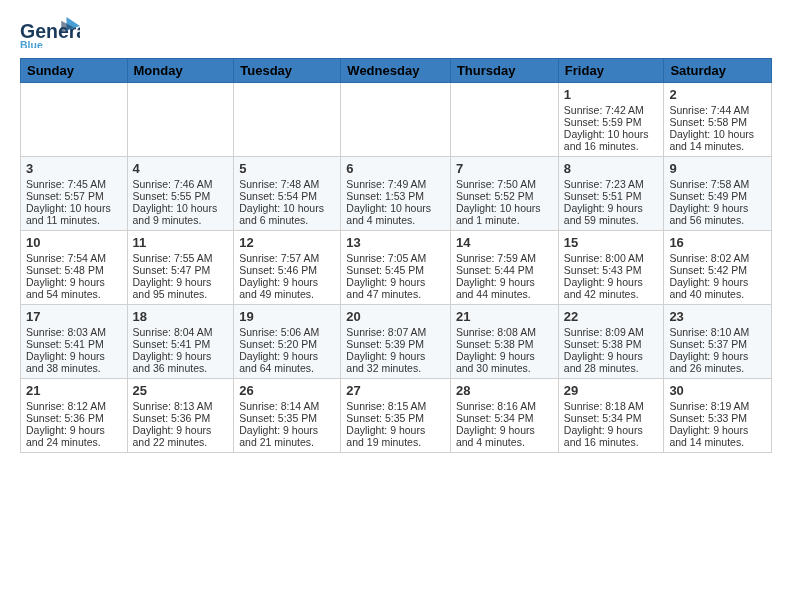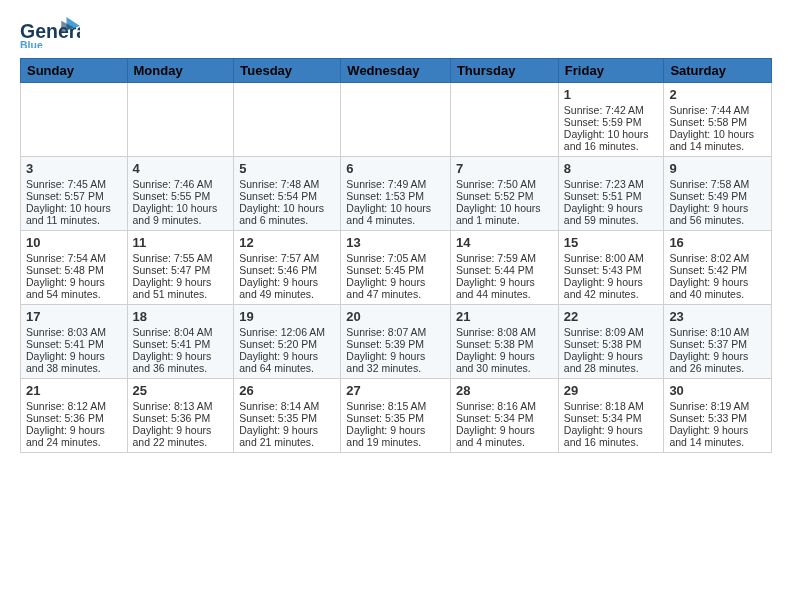--- a/index.html
+++ b/index.html
@@ -177,21 +177,21 @@
           <td>
             <span class="day-num">10</span>
             <div>Sunrise: 7:54 AM</div>
             <div>Sunset: 5:48 PM</div>
             <div>Daylight: 9 hours and 54 minutes.</div>
           </td>
           <td>
             <span class="day-num">11</span>
             <div>Sunrise: 7:55 AM</div>
             <div>Sunset: 5:47 PM</div>
-            <div>Daylight: 9 hours and 51 minutes.</div>
+            <div>Daylight: 9 hours and 95 minutes.</div>
           </td>
           <td>
             <span class="day-num">12</span>
             <div>Sunrise: 7:57 AM</div>
             <div>Sunset: 5:46 PM</div>
             <div>Daylight: 9 hours and 49 minutes.</div>
           </td>
           <td>
             <span class="day-num">13</span>
             <div>Sunrise: 7:05 AM</div>
@@ -225,21 +225,21 @@
             <div>Daylight: 9 hours and 38 minutes.</div>
           </td>
           <td>
             <span class="day-num">18</span>
             <div>Sunrise: 8:04 AM</div>
             <div>Sunset: 5:41 PM</div>
             <div>Daylight: 9 hours and 36 minutes.</div>
           </td>
           <td>
             <span class="day-num">19</span>
-            <div>Sunrise: 12:06 AM</div>
+            <div>Sunrise: 5:06 AM</div>
             <div>Sunset: 5:20 PM</div>
             <div>Daylight: 9 hours and 64 minutes.</div>
           </td>
           <td>
             <span class="day-num">20</span>
             <div>Sunrise: 8:07 AM</div>
             <div>Sunset: 5:39 PM</div>
             <div>Daylight: 9 hours and 32 minutes.</div>
           </td>
           <td>

